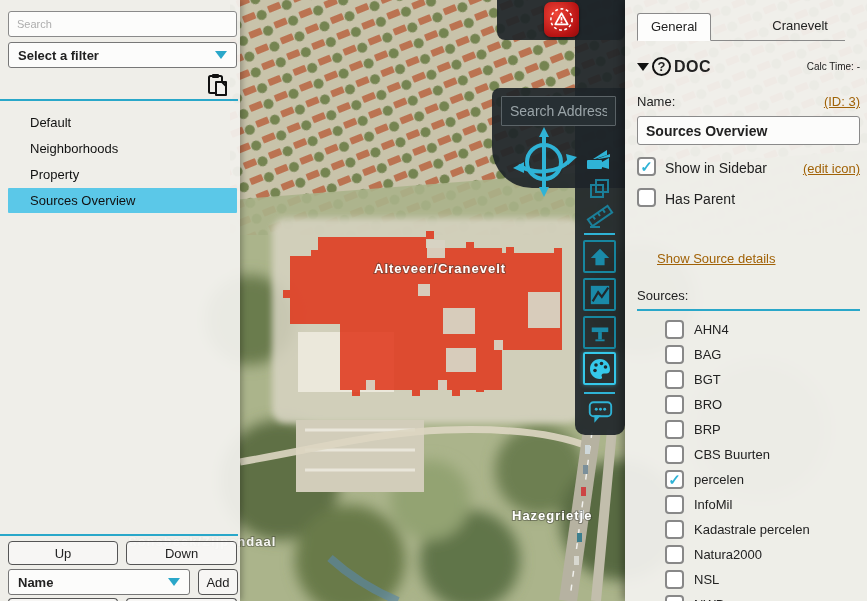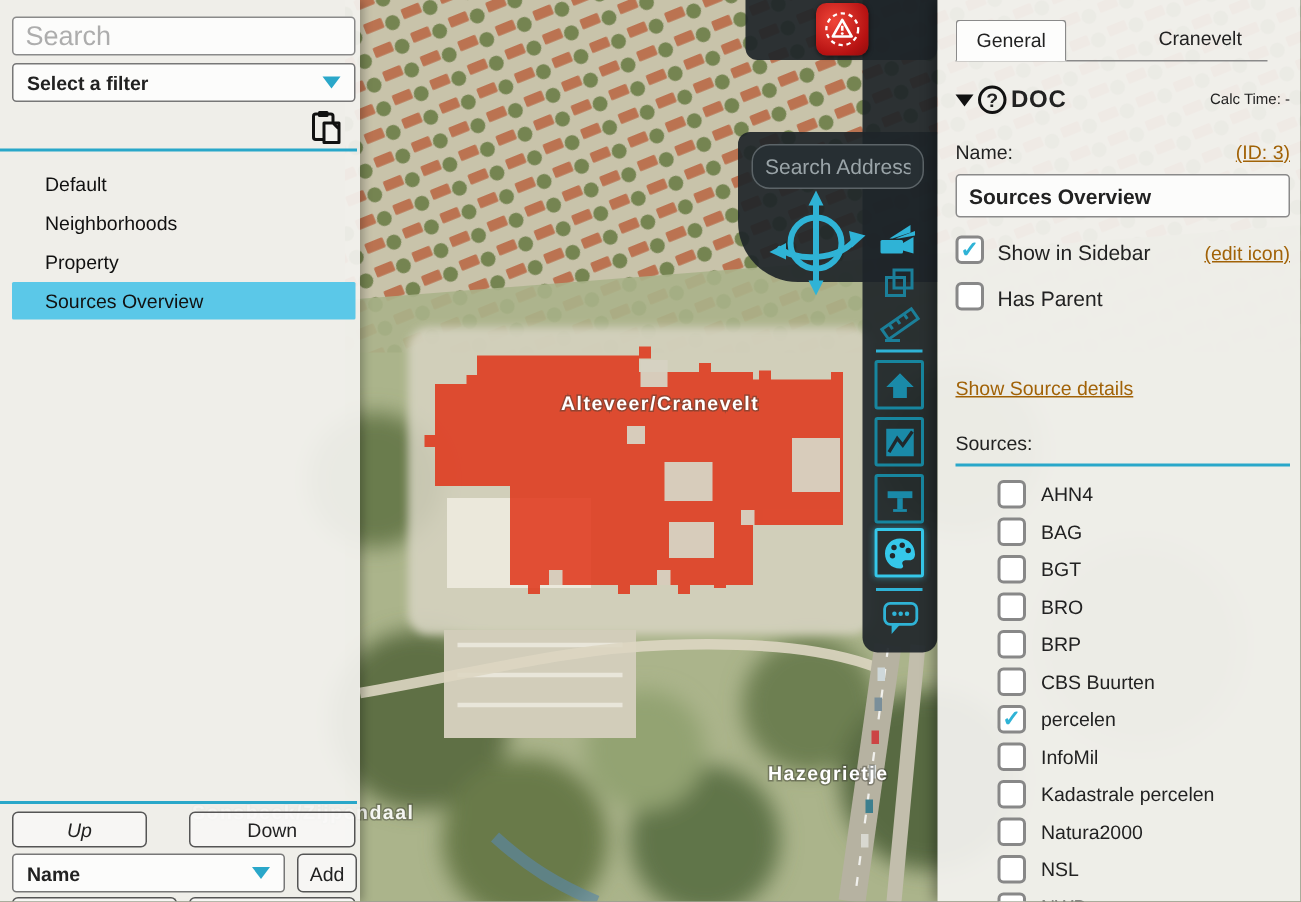--- a/index.html
+++ b/index.html
@@ -17,53 +17,53 @@
   #top-dark-bar{position:absolute;left:497px;top:0;width:128px;height:40px;z-index:20;
     border-radius:0 0 8px 8px;display:flex;align-items:center;justify-content:center;}
   #warn-tile{width:35px;height:35px;border-radius:7px;margin-top:-2px;
     background:radial-gradient(circle at 35% 35%,#f04538,#b61212 70%,#8d0d0d);
     display:flex;align-items:center;justify-content:center;box-shadow:0 1px 3px rgba(0,0,0,.5);}
   #toolbar-strip{position:absolute;left:575px;top:0;width:50px;height:435px;z-index:19;
     border-radius:0 0 10px 10px;}
   #search-addr-panel{position:absolute;left:492px;top:88px;width:133px;height:100px;z-index:21;
     border-radius:8px 0 0 40px;}
   #search-addr-input{position:absolute;left:9px;top:8px;width:115px;height:30px;
-    background:#272f33;border:1px solid #5c6468;border-radius:12px;color:#9aa4a8;
+    background:#272f33;border:1px solid #5c6468;border-radius:1px;color:#9aa4a8;
     padding:0 8px;font-size:14px;font-family:"Liberation Sans",sans-serif;}
   #search-addr-input::placeholder{color:#9aa4a8;}
   #compass{position:absolute;left:18px;top:38px;}
 
   .tool{position:absolute;left:583px;width:34px;height:26px;z-index:22;
     display:flex;align-items:center;justify-content:center;}
   .tool-btn{position:absolute;left:583px;width:33px;height:33px;z-index:22;
     border:2px solid #17869f;border-radius:2px;display:flex;align-items:center;justify-content:center;}
   .tool-btn.active{border-color:#35c8ea;box-shadow:0 0 4px rgba(53,200,234,.5);}
   .tb-sep{position:absolute;left:584px;width:31px;height:2px;background:#2fb3d6;z-index:22;}
 
   
   #sidebar{position:absolute;left:0;top:0;width:240px;height:601px;z-index:30;
     background:rgba(243,242,239,.93);box-shadow:2px 0 6px rgba(0,0,0,.28);}
   .inp{background:#fcfcfb;border:1px solid #8a8a8a;border-radius:3px;
-    font-family:"Liberation Sans",sans-serif;font-size:18px;color:#222;padding:0 8px;}
+    font-family:"Liberation Sans",sans-serif;font-size:11px;color:#222;padding:0 8px;}
   .inp::placeholder{color:#adadad;}
   #sb-search{position:absolute;left:8px;top:11px;width:229px;height:26px;}
   .sel{position:absolute;display:flex;align-items:center;background:#fcfcfb;
     border:1px solid #777;border-radius:3px;font-weight:bold;padding:0 9px;cursor:pointer;}
   .sel .chev{margin-left:auto;width:0;height:0;border-left:6px solid transparent;
     border-right:6px solid transparent;border-top:8px solid #2aa7c9;}
   #sb-filter{left:8px;top:42px;width:229px;height:26px;}
   #sb-copy{position:absolute;right:10px;top:72px;cursor:pointer;}
   .teal-hr{position:absolute;height:2px;background:#29a7c9;}
   #sb-list{position:absolute;left:0;top:110px;width:240px;display:flex;flex-direction:column;}
   .sb-item{height:25px;line-height:25px;padding-left:30px;margin:0 0 1px 0;cursor:pointer;color:#111;}
   .sb-item.selected{background:#5bc8e8;margin:0 3px 1px 8px;padding-left:22px;border-radius:1px;}
   .btn{position:absolute;display:flex;align-items:center;justify-content:center;
     background:rgba(252,252,251,.6);border:1px solid #555;border-radius:4px;
     font-size:13px;color:#222;cursor:pointer;}
-  #btn-up{left:8px;top:541px;width:90px;height:24px;font-style:italic;}
+  #btn-up{left:8px;top:541px;width:110px;height:24px;}
   #btn-down{left:126px;top:541px;width:111px;height:24px;}
   #sb-area{left:8px;top:569px;width:182px;height:26px;}
   #btn-add{left:198px;top:569px;width:40px;height:26px;}
   .partial-btn{position:absolute;top:598px;height:10px;border:1px solid #555;
     border-bottom:none;border-radius:4px 4px 0 0;background:rgba(252,252,251,.6);}
 
   
   #rpanel{position:absolute;left:625px;top:0;width:242px;height:601px;z-index:30;
     background:rgba(242,241,238,.94);box-shadow:-3px 0 8px rgba(0,0,0,.32);padding:0 7px 0 12px;}
   #tabs{display:inline-flex;margin-top:13px;border-bottom:1px solid #8a8a8a;padding-right:4px;gap:48px;}
@@ -78,21 +78,21 @@
   #doc-title{font-weight:bold;font-size:16px;letter-spacing:.5px;}
   #calc-time{margin-left:auto;font-size:10px;}
   .row{display:flex;align-items:center;}
   a.link{color:#a16207;text-decoration:underline;cursor:pointer;}
   #name-row{margin-top:18px;}
   #name-input{position:relative;margin-top:7px;width:100%;height:29px;font-weight:bold;font-size:14px;}
   .cb{width:19px;height:19px;background:#fff;border:2px solid #888;border-radius:4px;
     flex:0 0 auto;display:flex;align-items:center;justify-content:center;cursor:pointer;}
   .cb.checked::after{content:"\2713";color:#2fb3d6;font-weight:bold;font-size:15px;line-height:1;}
   .cb-row{display:flex;align-items:flex-end;gap:9px;margin-top:12px;}
-  #src-details{display:inline-block;margin-top:44px;}
+  #src-details{display:inline-block;margin-top:44px;margin-left:20px;}
   #sources-label{margin-top:22px;}
   #sources-hr{position:relative;margin-top:6px;width:100%;height:2px;background:#29a7c9;}
   #sources-list{display:flex;flex-direction:column;gap:6px;margin-top:9px;padding-left:28px;}
   .src-row{display:flex;align-items:center;gap:10px;height:19px;}
 </style>
 </head>
 <body>
 
 <div id="screen">
 

